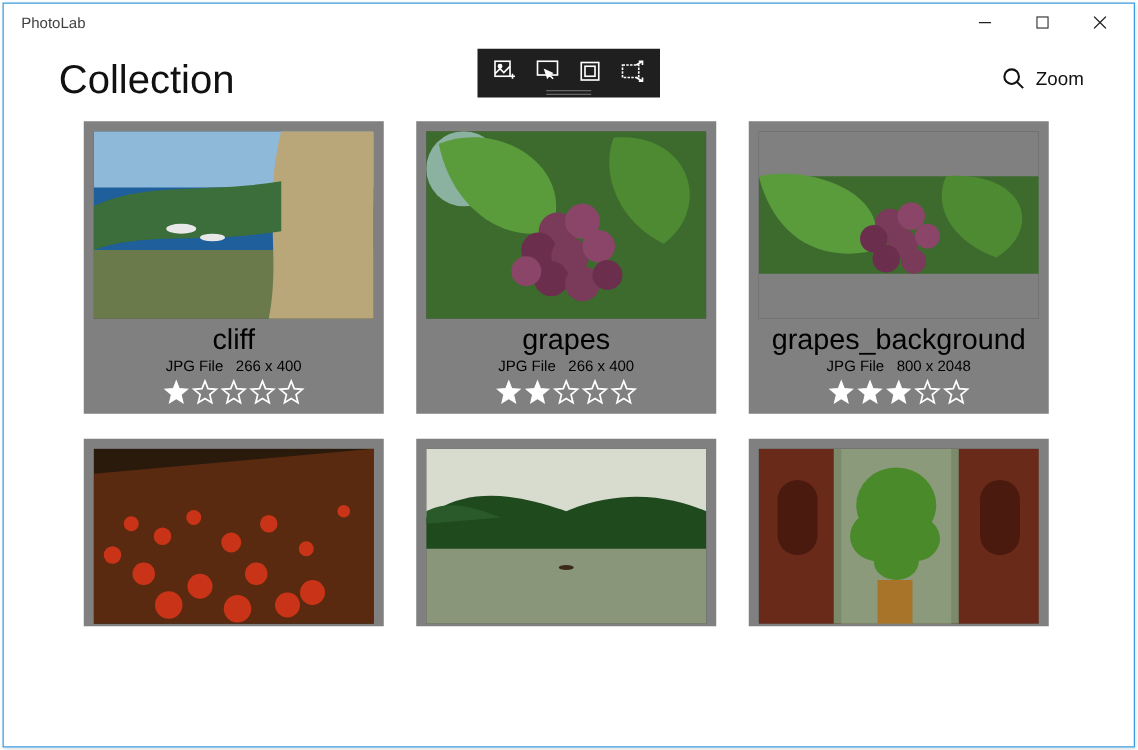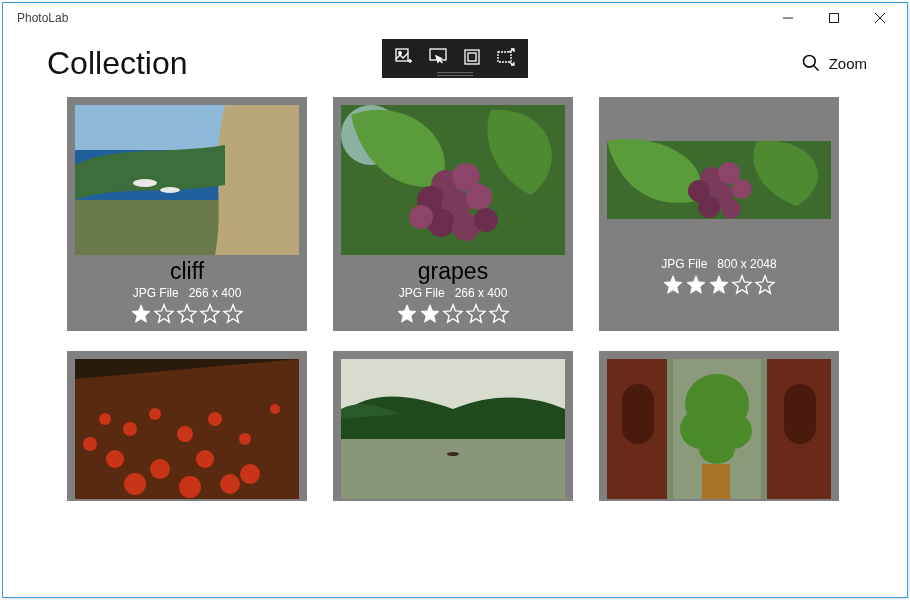--- a/index.html
+++ b/index.html
@@ -116,21 +116,21 @@
   }
   .thumb svg { display: block; width: 100%; height: 100%; }
   .card-title {
     font-size: 23px;
     color: #000;
     margin-top: 4px;
     line-height: 1.1;
   }
   .card-meta {
     font-size: 12px;
-    color: #ffffff;
+    color: #000000;
     display: flex;
     gap: 10px;
     margin-top: 2px;
   }
   .stars {
     display: flex;
     gap: 1px;
     margin-top: 3px;
   }
   .star {
@@ -308,20 +308,21 @@
               <circle cx="105" cy="38" r="12" fill="#7a3a5a"></circle>
               <circle cx="122" cy="32" r="11" fill="#8a4568"></circle>
               <circle cx="92" cy="50" r="11" fill="#6b2f4d"></circle>
               <circle cx="115" cy="54" r="12" fill="#7a3a5a"></circle>
               <circle cx="135" cy="48" r="10" fill="#8a4568"></circle>
               <circle cx="102" cy="66" r="11" fill="#6b2f4d"></circle>
               <circle cx="124" cy="68" r="10" fill="#7a3a5a"></circle>
             </g>
           </svg>
         </div>
+        <div class="card-title">grapes_background</div>
         <div class="card-meta">
           <span>JPG File</span>
           <span>800 x 2048</span>
         </div>
         <div class="stars">
             <span class="star star-filled"><svg viewBox="0 0 24 24">
                 <path d="M12 2 L14.6 8.6 L21.8 9.2 L16.2 13.9 L17.9 20.9 L12 17.2 L6.1 20.9 L7.8 13.9 L2.2 9.2 L9.4 8.6 Z"></path>
               </svg></span>
             <span class="star star-filled"><svg viewBox="0 0 24 24">
                 <path d="M12 2 L14.6 8.6 L21.8 9.2 L16.2 13.9 L17.9 20.9 L12 17.2 L6.1 20.9 L7.8 13.9 L2.2 9.2 L9.4 8.6 Z"></path>

